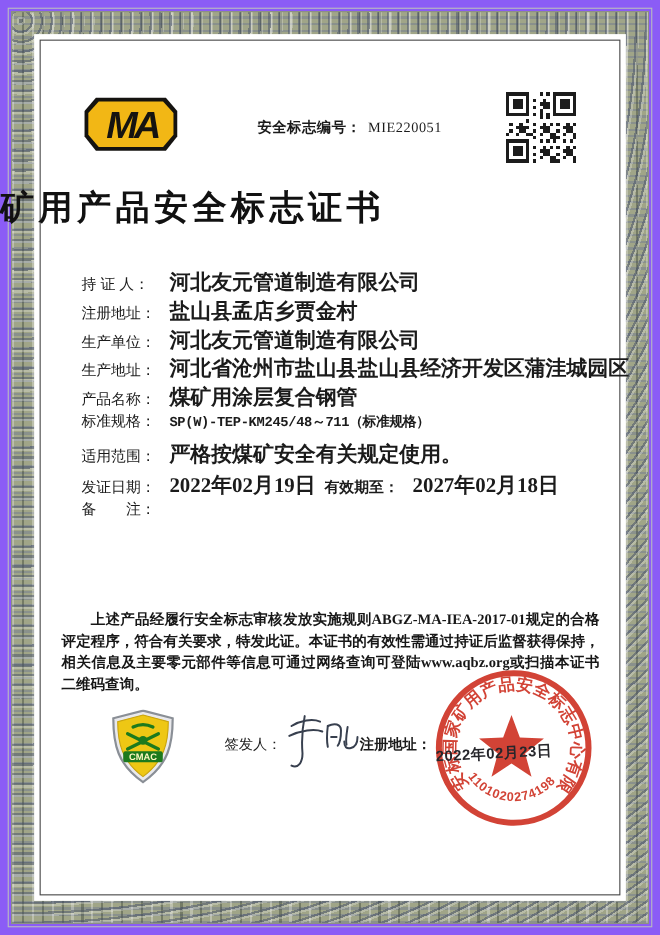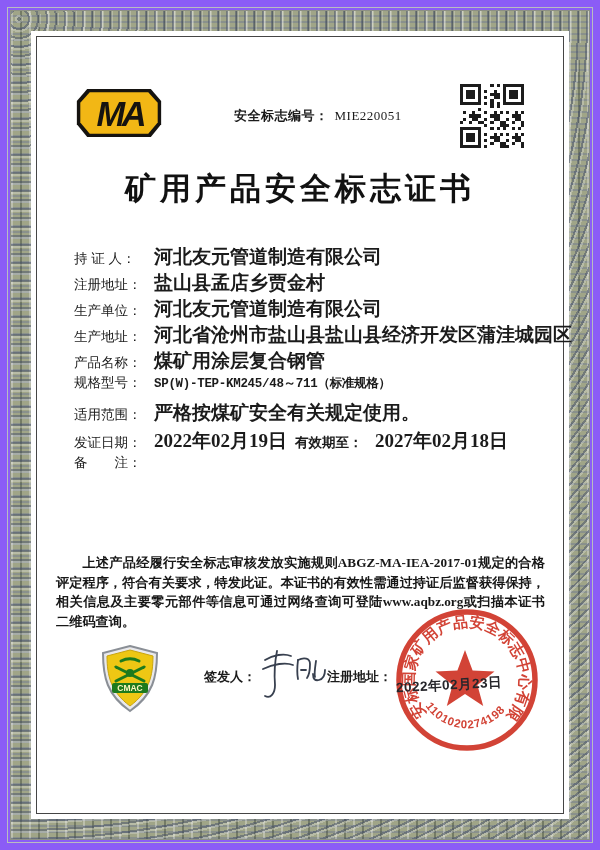--- a/index.html
+++ b/index.html
@@ -17,21 +17,21 @@
   .paper{position:absolute;inset:31px;background:#ffffff;}
   .innerline{position:absolute;inset:36px;border:1.5px solid #454545;}
 
   
   .ma-logo{position:absolute;left:76px;top:88px;width:86px;height:50px;}
   .cert-no{position:absolute;left:234px;top:107px;font-size:13px;letter-spacing:.5px;}
   .cert-no .lab{font-weight:600;}
   .cert-no .valnum{font-family:"Liberation Serif",serif;margin-left:6px;text-align:center;}
   .qr{position:absolute;left:457px;top:81px;width:70px;height:70px;}
 
-  .title{position:absolute;left:0;right:0;top:168px;text-align:center;
+  .title{position:absolute;left:0;right:0;top:168px;
          font-family:"Liberation Serif",serif;font-weight:900;font-size:31px;
          letter-spacing:4px;color:#111;}
 
   
   .fields{position:absolute;left:74px;top:244px;width:462px;}
   .row{display:flex;align-items:baseline;height:26px;}
   .lbl{width:80px;flex:none;font-weight:400;font-size:13.5px;white-space:nowrap;}
   .val{font-family:"Liberation Serif",serif;font-weight:600;font-size:19px;white-space:nowrap;}
   .row.wide .lbl{width:auto;padding-right:16px;}
   .val.mono{font-family:"Liberation Mono",monospace;font-weight:700;font-size:12.5px;letter-spacing:-.3px;}
@@ -39,21 +39,21 @@
   .row.dates .val1{width:141px;flex:none;}
   .row.dates .lbl2{width:80px;flex:none;font-weight:700;font-size:13.5px;}
 
   
   .para{position:absolute;left:56px;top:553px;width:489px;
         font-family:"Liberation Serif",serif;font-weight:700;font-size:13.2px;
         line-height:19.5px;text-align:justify;text-indent:2em;color:#171717;}
 
   
   .cmac{position:absolute;left:99px;top:645px;width:62px;height:68px;}
-  .signer-label{position:absolute;left:204px;top:668px;font-weight:700;font-size:13px;}
+  .signer-label{position:absolute;left:204px;top:668px;font-weight:400;font-size:13px;}
   .signature{position:absolute;left:250px;top:643px;width:80px;height:64px;}
   .dept-label{position:absolute;left:327px;top:668px;font-weight:700;font-size:13px;}
 
   .seal{position:absolute;left:392px;top:605px;width:150px;height:150px;
         mix-blend-mode:multiply;opacity:.95;}
   .seal-date{position:absolute;left:396px;top:676px;width:120px;font-weight:700;
              font-size:13.5px;color:#26262b;transform:rotate(-3deg);letter-spacing:.5px;}
 </style>
 </head>
 <body>
@@ -288,21 +288,21 @@
     </div>
     <div class="row">
       <span class="lbl">生产地址：</span>
       <span class="val">河北省沧州市盐山县盐山县经济开发区蒲洼城园区</span>
     </div>
     <div class="row">
       <span class="lbl">产品名称：</span>
       <span class="val">煤矿用涂层复合钢管</span>
     </div>
     <div class="row">
-      <span class="lbl">规格型号：</span>
+      <span class="lbl">标准规格：</span>
       <span class="val mono">SP(W)-TEP-KM245/48～711（标准规格）</span>
     </div>
     <div class="row">
       <span class="lbl">适用范围：</span>
       <span class="val">严格按煤矿安全有关规定使用。</span>
     </div>
     <div class="row dates">
       <span class="lbl">发证日期：</span>
       <span class="val val1">2022年02月19日</span>
       <span class="lbl2">有效期至：</span>

